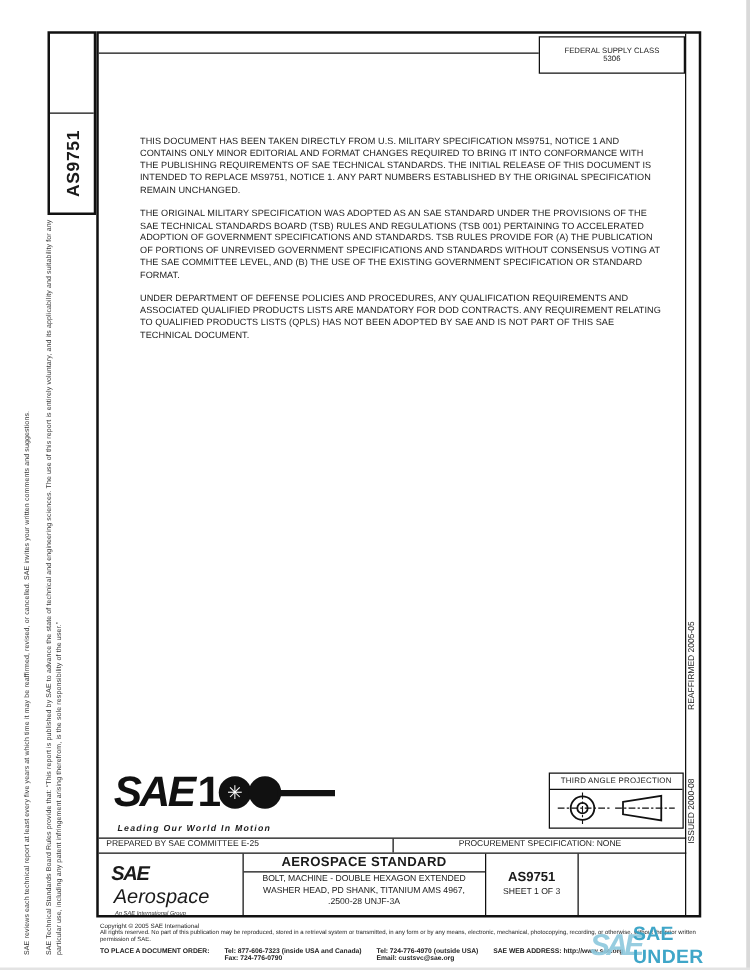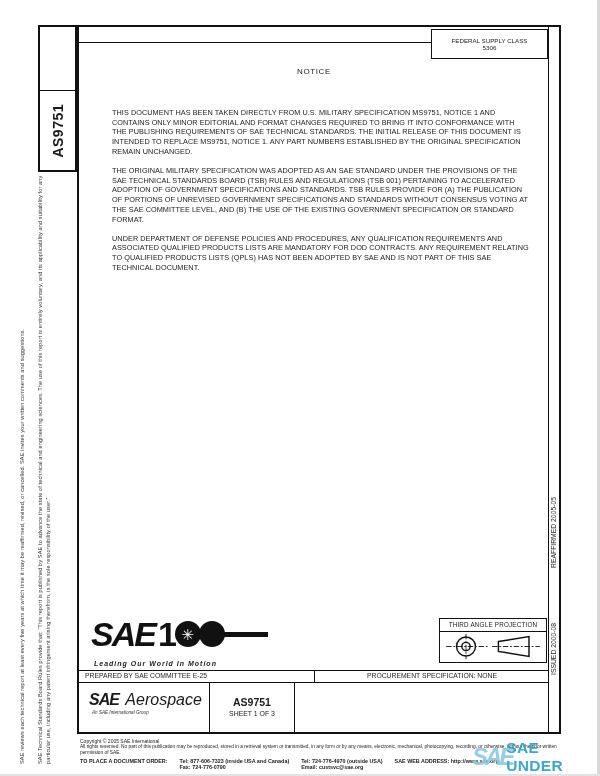--- a/index.html
+++ b/index.html
@@ -122,21 +122,20 @@
 
     <div class="fsc">
       <div>FEDERAL SUPPLY CLASS</div>
       <div>5306</div>
     </div>
 
     <div class="rstrip"></div>
     <span class="vrot reaff">REAFFIRMED 2005-05</span>
     <span class="vrot issued">ISSUED 2000-08</span>
 
-    <div class="notice-title">NOTICE</div>
 
     <div class="paras">
       <p>THIS DOCUMENT HAS BEEN TAKEN DIRECTLY FROM U.S. MILITARY SPECIFICATION MS9751, NOTICE 1 AND CONTAINS ONLY MINOR EDITORIAL AND FORMAT CHANGES REQUIRED TO BRING IT INTO CONFORMANCE WITH THE PUBLISHING REQUIREMENTS OF SAE TECHNICAL STANDARDS.  THE INITIAL RELEASE OF THIS DOCUMENT IS INTENDED TO REPLACE MS9751, NOTICE 1.  ANY PART NUMBERS ESTABLISHED BY THE ORIGINAL SPECIFICATION REMAIN UNCHANGED.</p>
       <p>THE ORIGINAL MILITARY SPECIFICATION WAS ADOPTED AS AN SAE STANDARD UNDER THE PROVISIONS OF THE SAE TECHNICAL STANDARDS BOARD (TSB) RULES AND REGULATIONS (TSB 001) PERTAINING TO ACCELERATED ADOPTION OF GOVERNMENT SPECIFICATIONS AND STANDARDS.  TSB RULES PROVIDE FOR (A) THE PUBLICATION OF PORTIONS OF UNREVISED GOVERNMENT SPECIFICATIONS AND STANDARDS WITHOUT CONSENSUS VOTING AT THE SAE COMMITTEE LEVEL, AND (B) THE USE OF THE EXISTING GOVERNMENT SPECIFICATION OR STANDARD FORMAT.</p>
       <p>UNDER DEPARTMENT OF DEFENSE POLICIES AND PROCEDURES, ANY QUALIFICATION REQUIREMENTS AND ASSOCIATED QUALIFIED PRODUCTS LISTS ARE MANDATORY FOR DOD CONTRACTS.  ANY REQUIREMENT RELATING TO QUALIFIED PRODUCTS LISTS (QPLS) HAS NOT BEEN ADOPTED BY SAE AND IS NOT PART OF THIS SAE TECHNICAL DOCUMENT.</p>
     </div>
 
     <div class="sae100">
       <span class="s100-sae">SAE</span>
       <span class="s100-one">1</span>
@@ -168,20 +167,28 @@
     </div>
 
     <div class="tblock">
       <div class="tb-logo">
         <div>
           <span class="brand-sae">SAE</span>
           <span class="brand-aero">Aerospace</span>
         </div>
         <div class="brand-sub">An SAE International Group</div>
       </div>
+      <div class="tb-center">
+        <div class="tb-head">AEROSPACE STANDARD</div>
+        <div class="tb-title">
+          <div>BOLT, MACHINE - DOUBLE HEXAGON EXTENDED</div>
+          <div>WASHER HEAD, PD SHANK, TITANIUM AMS 4967,</div>
+          <div>.2500-28 UNJF-3A</div>
+        </div>
+      </div>
       <div class="tb-num">
         <div class="tb-as">AS9751</div>
         <div class="tb-sheet">SHEET 1 OF 3</div>
       </div>
       <div class="tb-empty"></div>
     </div>
   </div>
 
   <div class="footer">
     <div class="f-copy">Copyright © 2005 SAE International</div>

